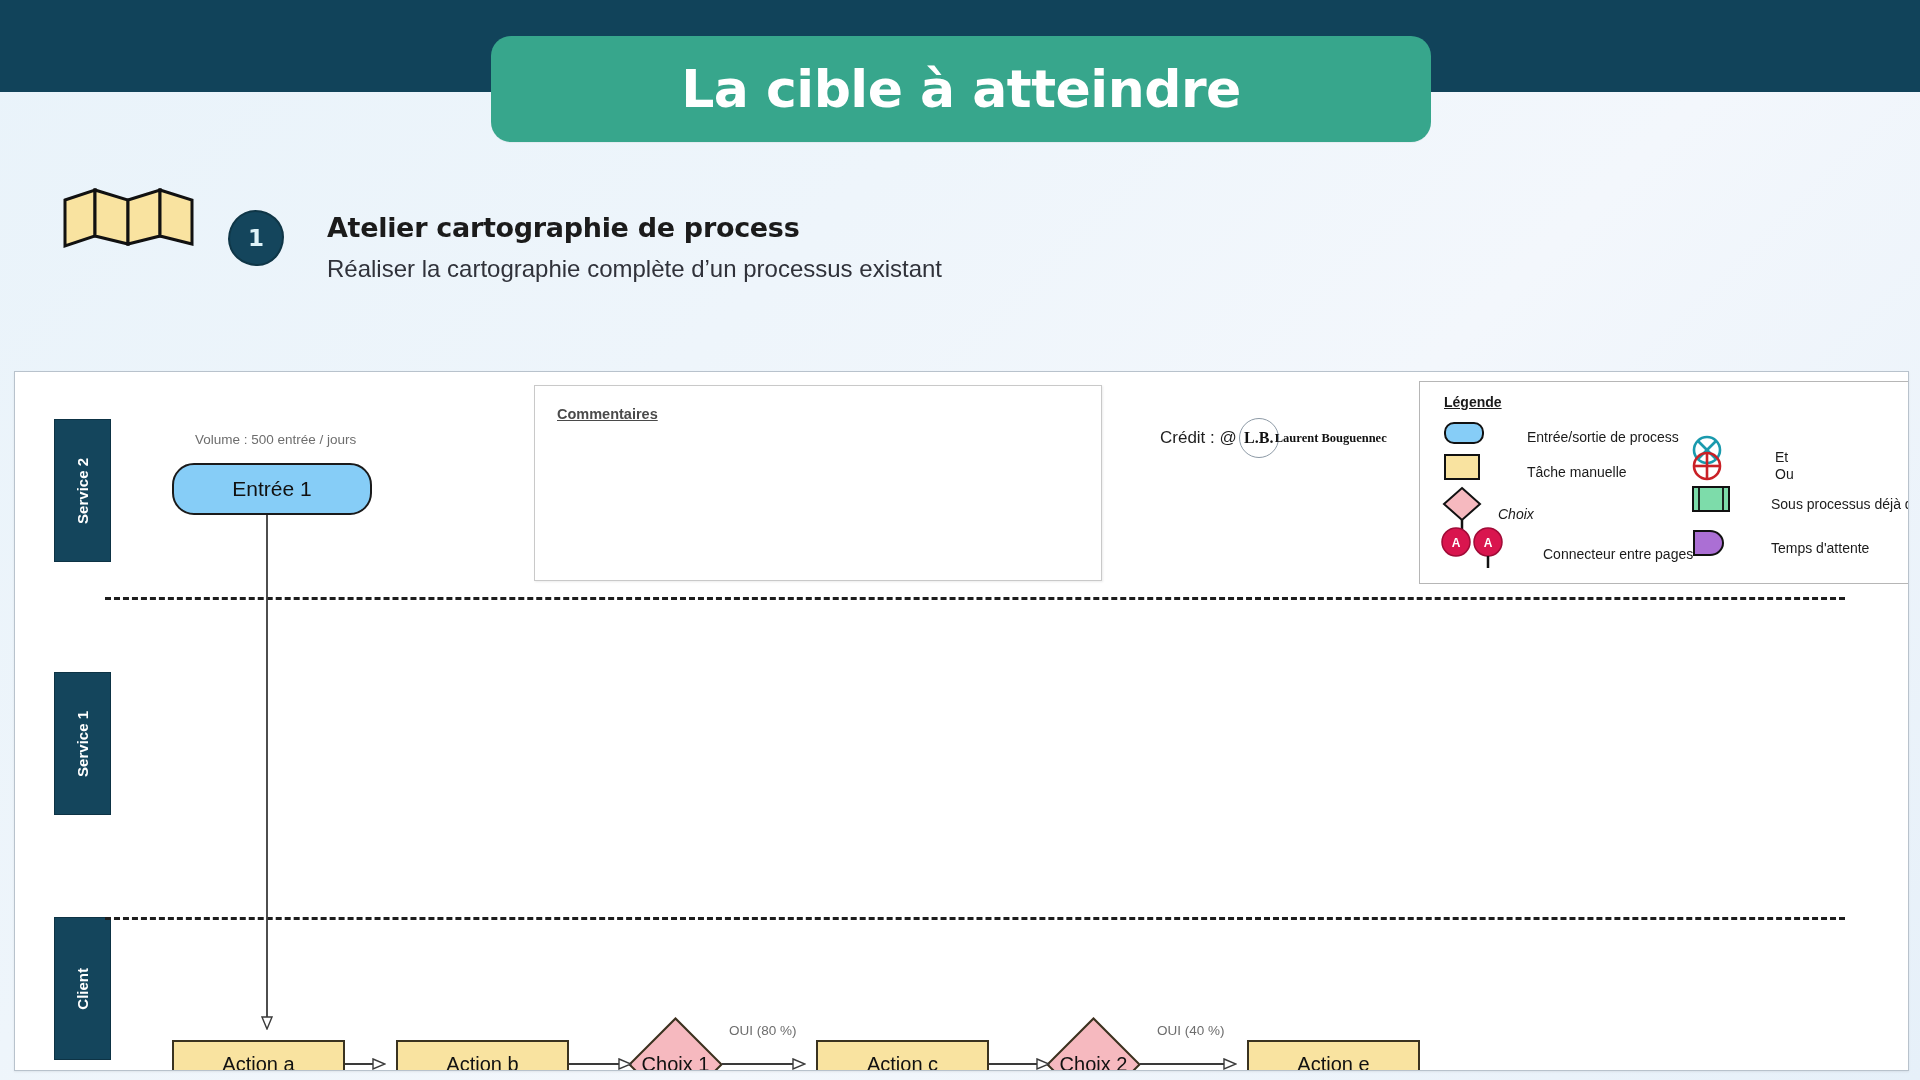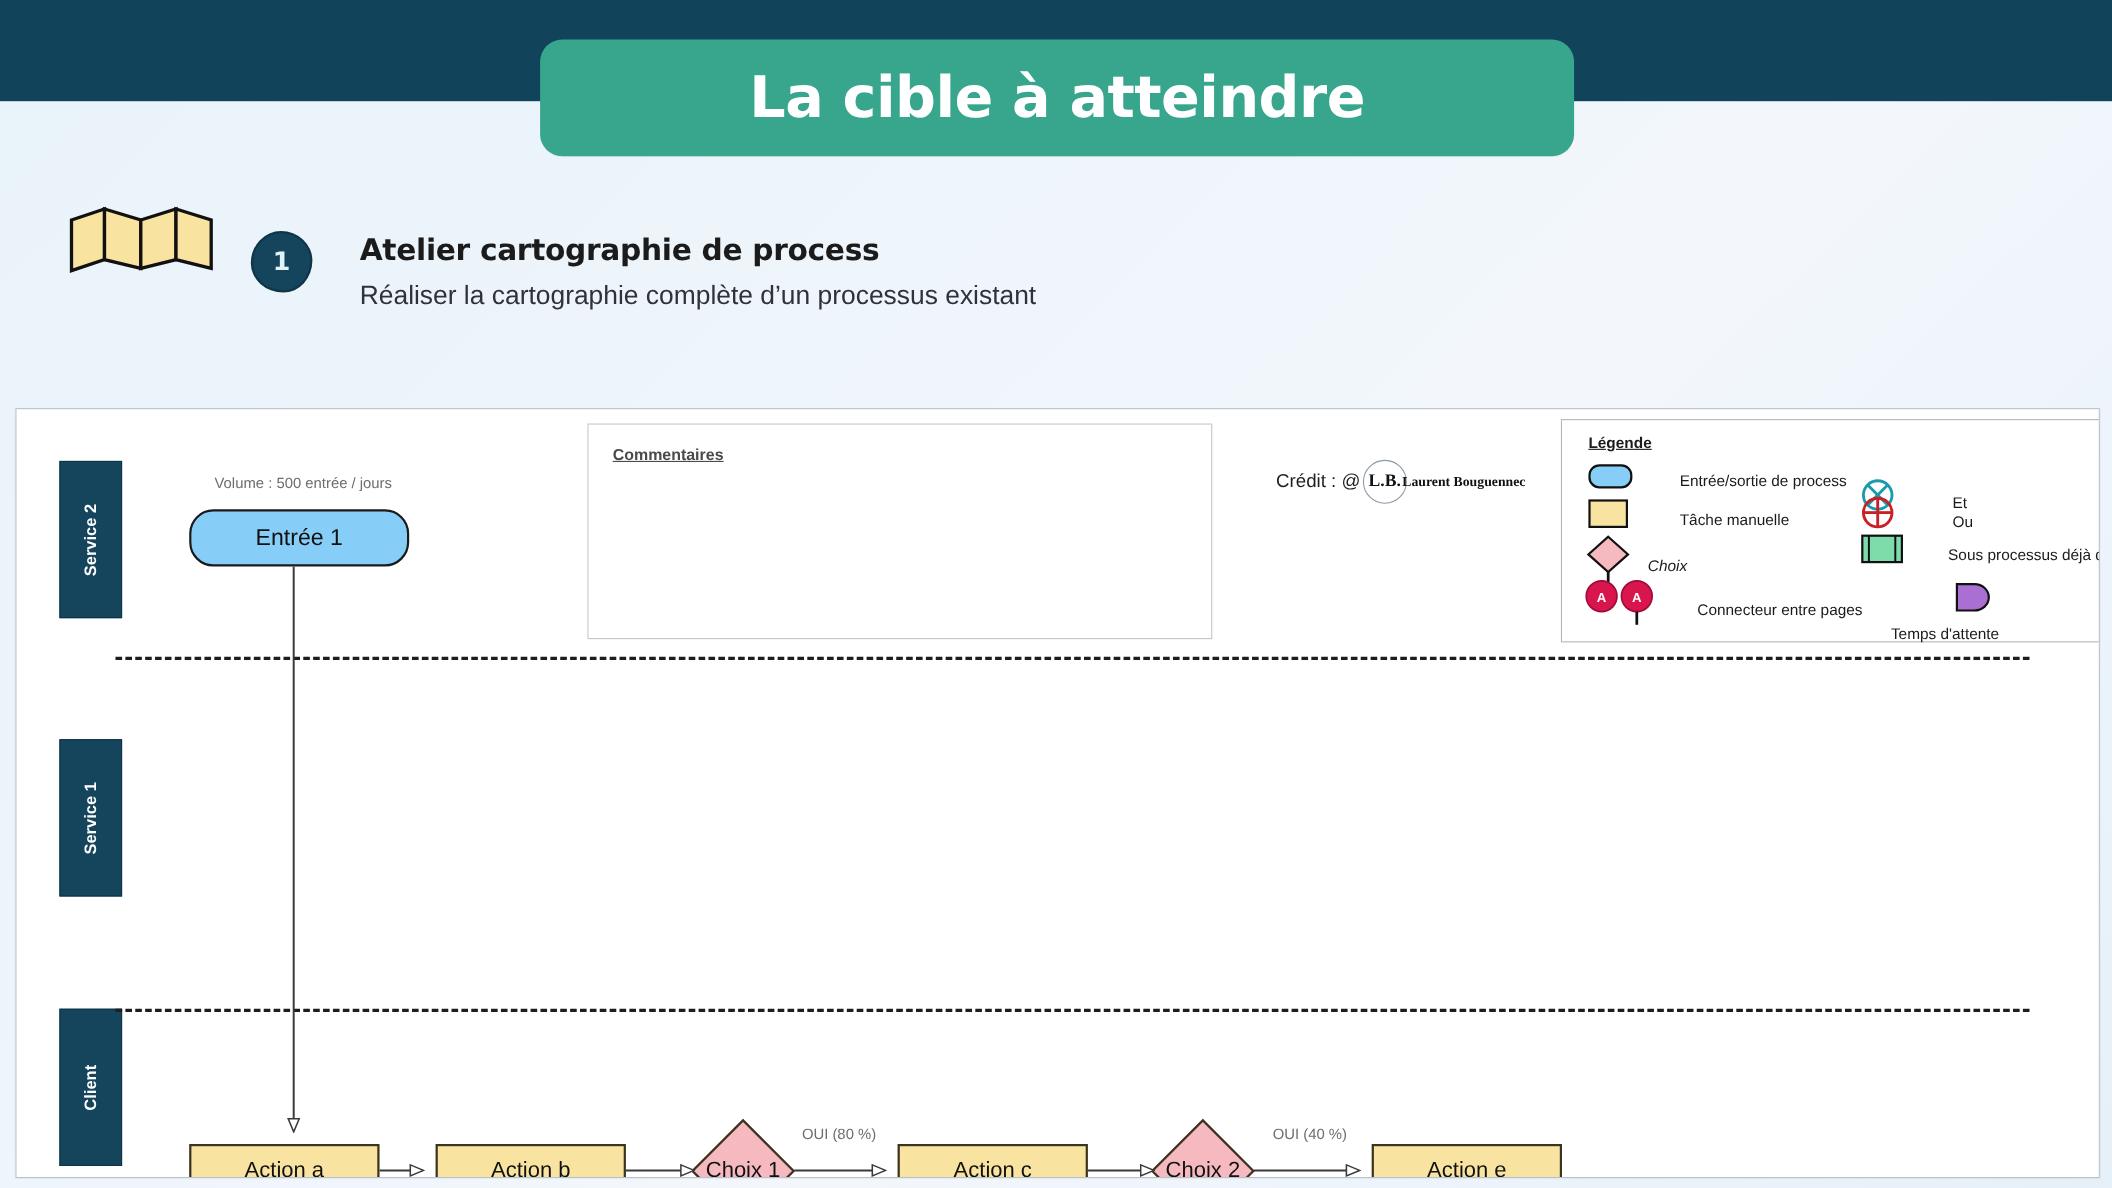--- a/index.html
+++ b/index.html
@@ -251,21 +251,21 @@
 
       <div class="legend-item" style="left:272px; top:104px;">
         <svg width="40" height="26">
           <rect x="1" y="1" width="36" height="24" fill="#7ddcaa" stroke="#111" stroke-width="2"></rect>
           <line x1="7" y1="1" x2="7" y2="25" stroke="#111" stroke-width="1.8"></line>
           <line x1="31" y1="1" x2="31" y2="25" stroke="#111" stroke-width="1.8"></line>
         </svg>
         <span class="lbl" style="margin-left:27px;">Sous processus déjà décrit</span>
       </div>
 
-      <div class="legend-item" style="left:272px; top:148px;flex-direction:column;">
+      <div class="legend-item" style="left:272px; top:148px;">
         <svg width="40" height="26">
           <path d="M2 1 L18 1 A13 12 0 0 1 18 25 L2 25 Z" fill="#ab6fd4" stroke="#111" stroke-width="2"></path>
         </svg>
         <span class="lbl" style="margin-left:27px;">Temps d'attente</span>
       </div>
     </div>
 
     <div class="note" style="left:180px; top:60px;">Volume : 500 entrée / jours</div>
 
     <div class="node terminal" style="left:157px; top:91px; width:200px; height:52px;">

